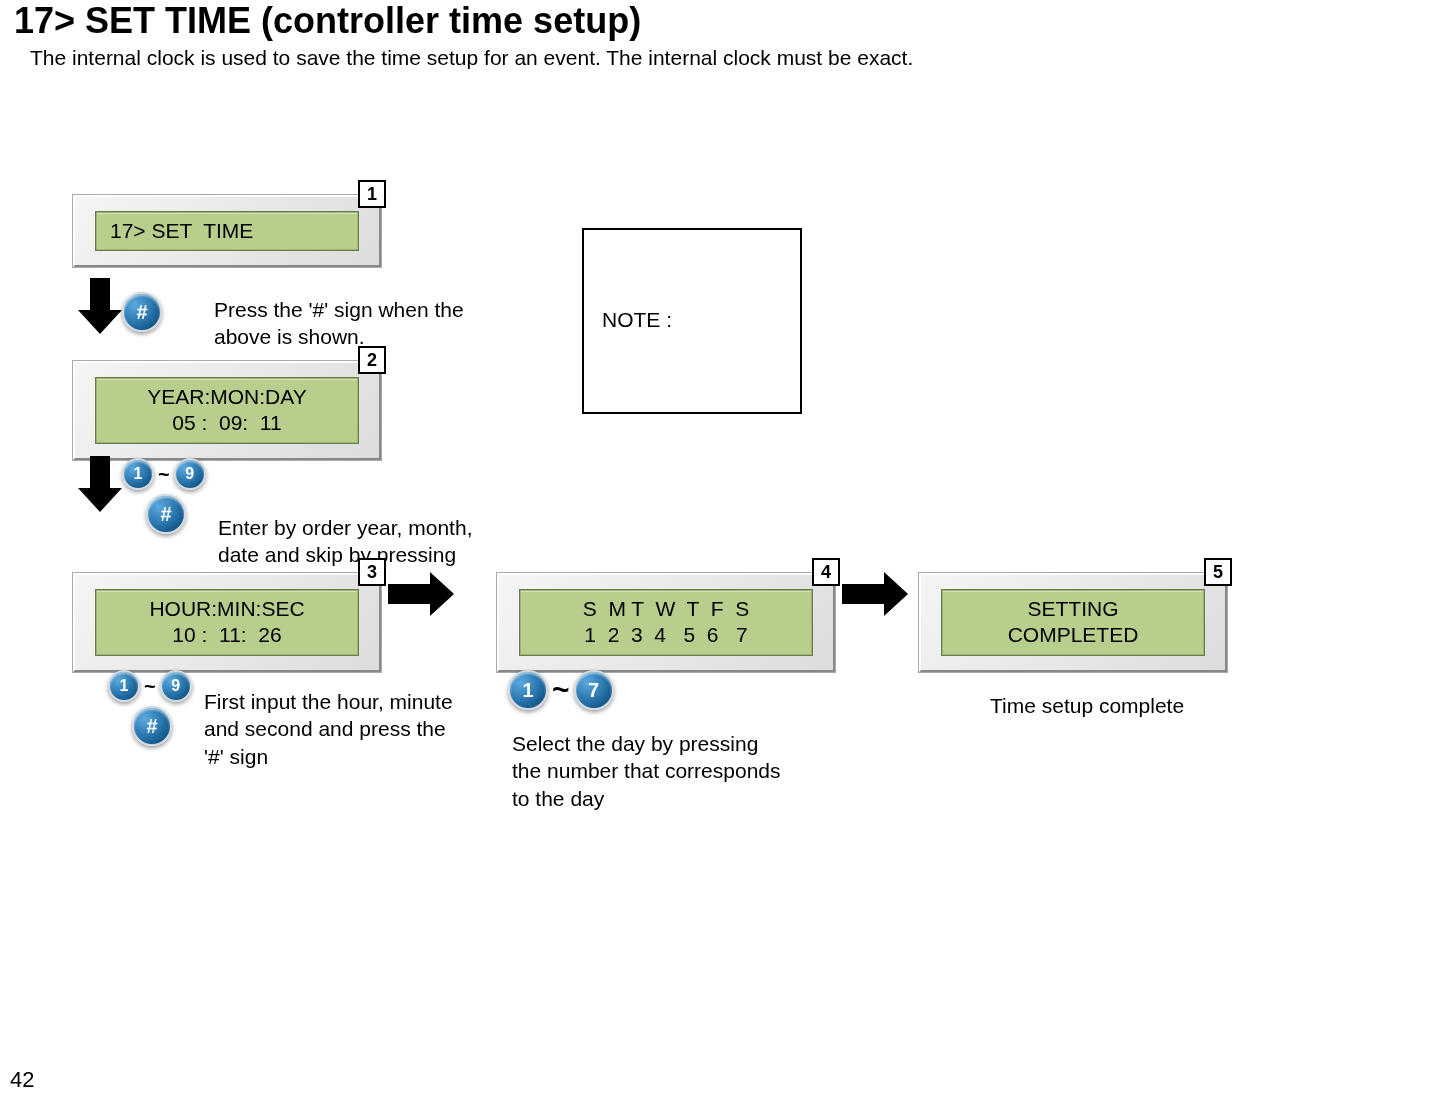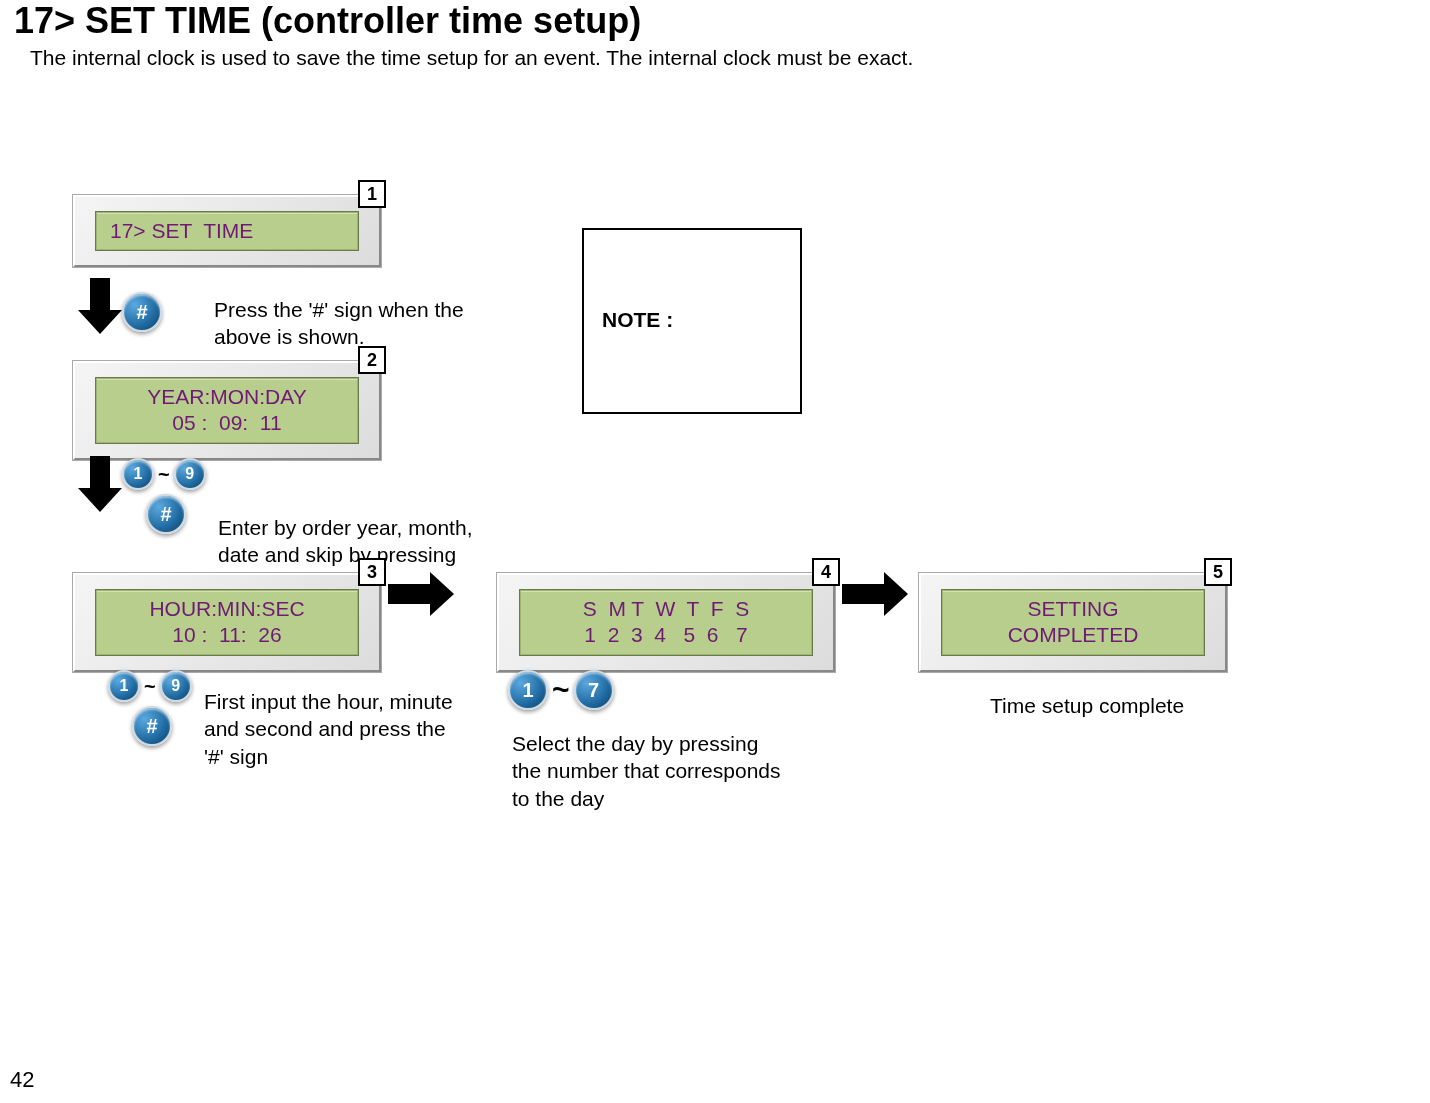--- a/index.html
+++ b/index.html
@@ -59,21 +59,21 @@
     border-right: 2px solid #888;
     border-bottom: 2px solid #888;
   }
   .lcd-inner {
     background: #b7ce8d;
     border: 1px solid #6b7a4d;
     box-shadow: inset 0 0 0 1px #9bb56f, inset 0 8px 0 -6px rgba(255,255,255,.4);
     padding: 6px 10px;
     font-size: 21px;
     text-align: center;
-    color: #701a75;
+    color: #000000;
     line-height: 1.25;
     min-height: 34px;
     white-space: pre;
   }
   .lcd-inner.left { text-align: left; padding-left: 14px; }
 
   .step-num {
     position: absolute;
     top: -14px;
     right: -4px;
@@ -243,16 +243,16 @@
 <div class="lcd" style="left:918px; top:572px;">
   <div class="step-num">5</div>
   <div class="lcd-frame">
     <div class="lc48 lcd-inner">SETTING
 COMPLETED</div>
   </div>
 </div>
 <div class="caption" style="left:990px; top:692px; width:260px;">Time setup complete</div>
 
 <div class="note-box" style="left:582px; top:228px;">
-  <div style="font-weight:bold; margin-bottom:18px;">NOTE :</div>
+  <div style="font-weight:normal; margin-bottom:18px;">NOTE :</div>
 </div>
 
 <div class="page-num">42</div>
 
 </body></html>

